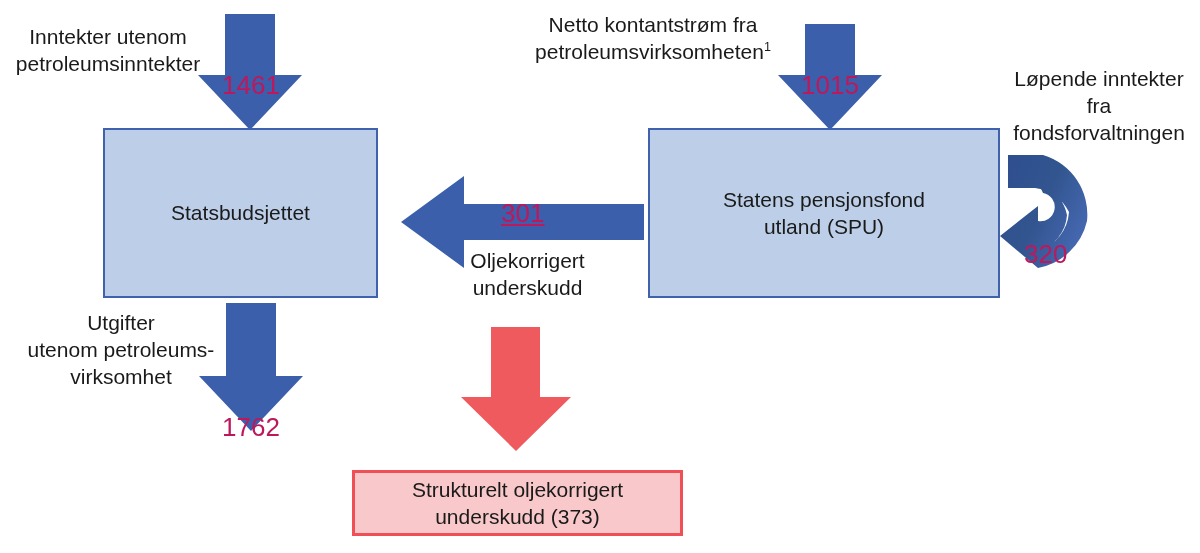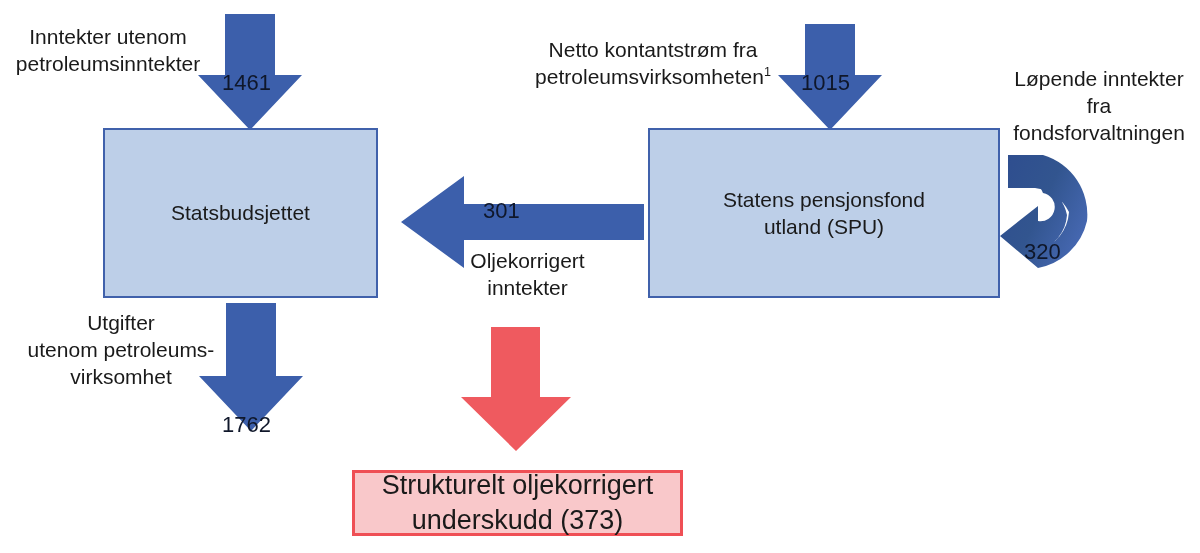--- a/index.html
+++ b/index.html
@@ -38,32 +38,32 @@
   .box-blue {
     background: #bdcfe8;
     border: 2px solid #4061ab;
     font-size: 21px;
     color: #1a1a1a;
     line-height: 1.3;
   }
   .box-red {
     background: #f9c8ca;
     border: 3px solid #ef4f55;
-    font-size: 27px;
+    font-size: 21px;
     color: #1a1a1a;
     line-height: 1.3;
   }
   .arrow-svg {
     position: absolute;
     overflow: visible;
   }
   .arrow-num {
     position: absolute;
-    color: #0f172a;
-    font-size: 22px;
+    color: #be185d;
+    font-size: 26px;
     line-height: 1;
     white-space: nowrap;
   }
   .sup {
     font-size: 0.6em;
     vertical-align: super;
   }
 </style>
 </head>
 <body>
@@ -71,21 +71,21 @@
 <div id="canvas">
 
   <div class="lbl" style="left:8px; top:24px; width:200px; text-align:center;">Inntekter utenom
 petroleumsinntekter</div>
 
   <svg class="arrow-svg" style="left:198px; top:14px;" width="104" height="116" viewBox="0 0 104 116">
     <path d="M27,0 L77,0 L77,61 L104,61 L52,116 L0,61 L27,61 Z" fill="#3c5fab"></path>
   </svg>
   <div class="arrow-num" style="left:222px; top:72px;">1461</div>
 
-  <div class="lbl" style="left:508px; top:12px; width:290px;margin-top:25px;"><span>Netto kontantstrøm fra
+  <div class="lbl" style="left:508px; top:12px; width:290px;"><span>Netto kontantstrøm fra
 petroleumsvirksomheten</span><span class="sup">1</span></div>
 
   <svg class="arrow-svg" style="left:778px; top:24px;" width="104" height="106" viewBox="0 0 104 106">
     <path d="M27,0 L77,0 L77,51 L104,51 L52,106 L0,51 L27,51 Z" fill="#3c5fab"></path>
   </svg>
   <div class="arrow-num" style="left:801px; top:72px;">1015</div>
 
   <div class="lbl" style="left:1000px; top:66px; width:198px;">Løpende inntekter
 fra
 fondsforvaltningen</div>
@@ -124,23 +124,23 @@
              L43,103
              A44,44 0 0 0 74,64
              A44,44 0 0 0 40,40
              L13,40 Z" fill="url(#loopgrad)"></path>
   </svg>
   <div class="arrow-num" style="left:1024px; top:241px;">320</div>
 
   <svg class="arrow-svg" style="left:401px; top:176px;" width="243" height="92" viewBox="0 0 243 92">
     <path d="M243,28 L63,28 L63,0 L0,46 L63,92 L63,64 L243,64 Z" fill="#3c5fab"></path>
   </svg>
-  <div class="arrow-num" style="left:483px; top:200px;">301</div>
+  <div class="arrow-num" style="left:501px; top:200px;text-decoration:underline;">301</div>
   <div class="lbl" style="left:420px; top:248px; width:215px;">Oljekorrigert
-inntekter</div>
+underskudd</div>
 
   <div class="lbl" style="left:16px; top:310px; width:210px;">Utgifter
 utenom petroleums-
 virksomhet</div>
 
   <svg class="arrow-svg" style="left:199px; top:303px;" width="104" height="128" viewBox="0 0 104 128">
     <path d="M27,0 L77,0 L77,73 L104,73 L52,128 L0,73 L27,73 Z" fill="#3c5fab"></path>
   </svg>
   <div class="arrow-num" style="left:222px; top:378px;margin-top:36px;">1762</div>
 

